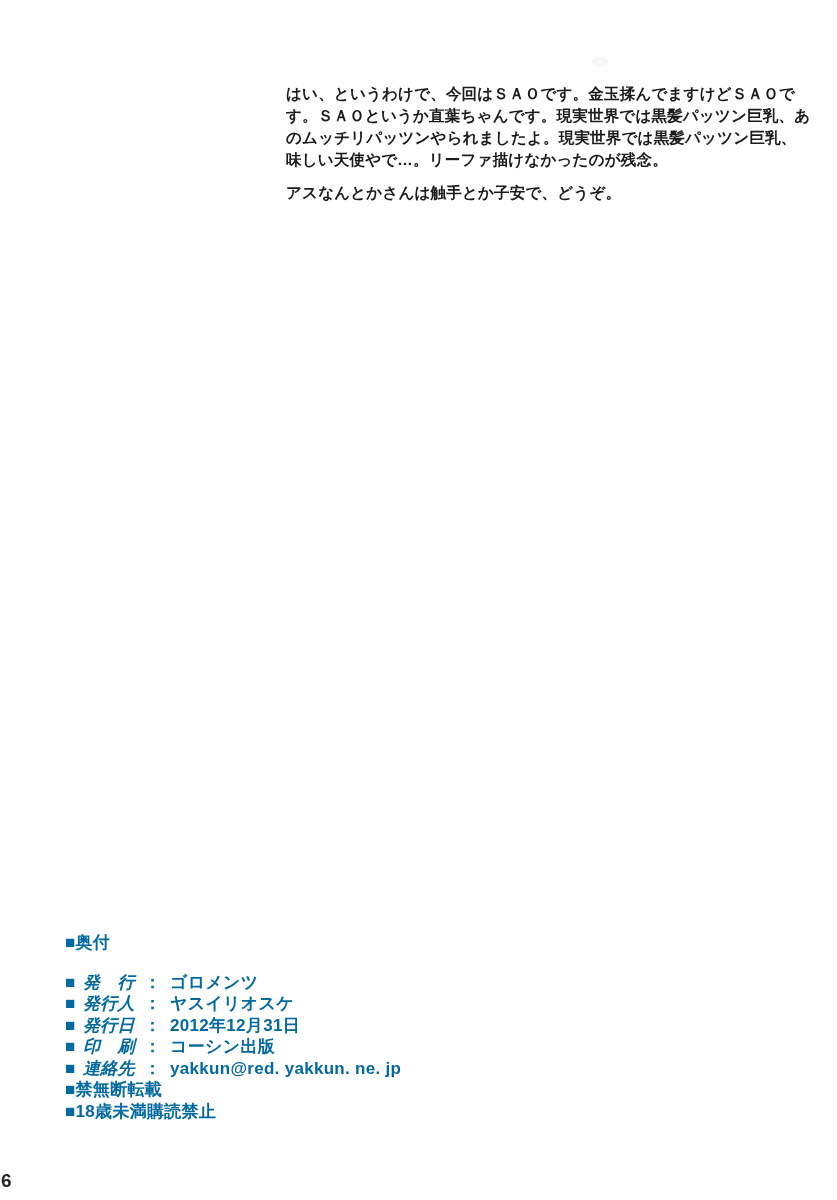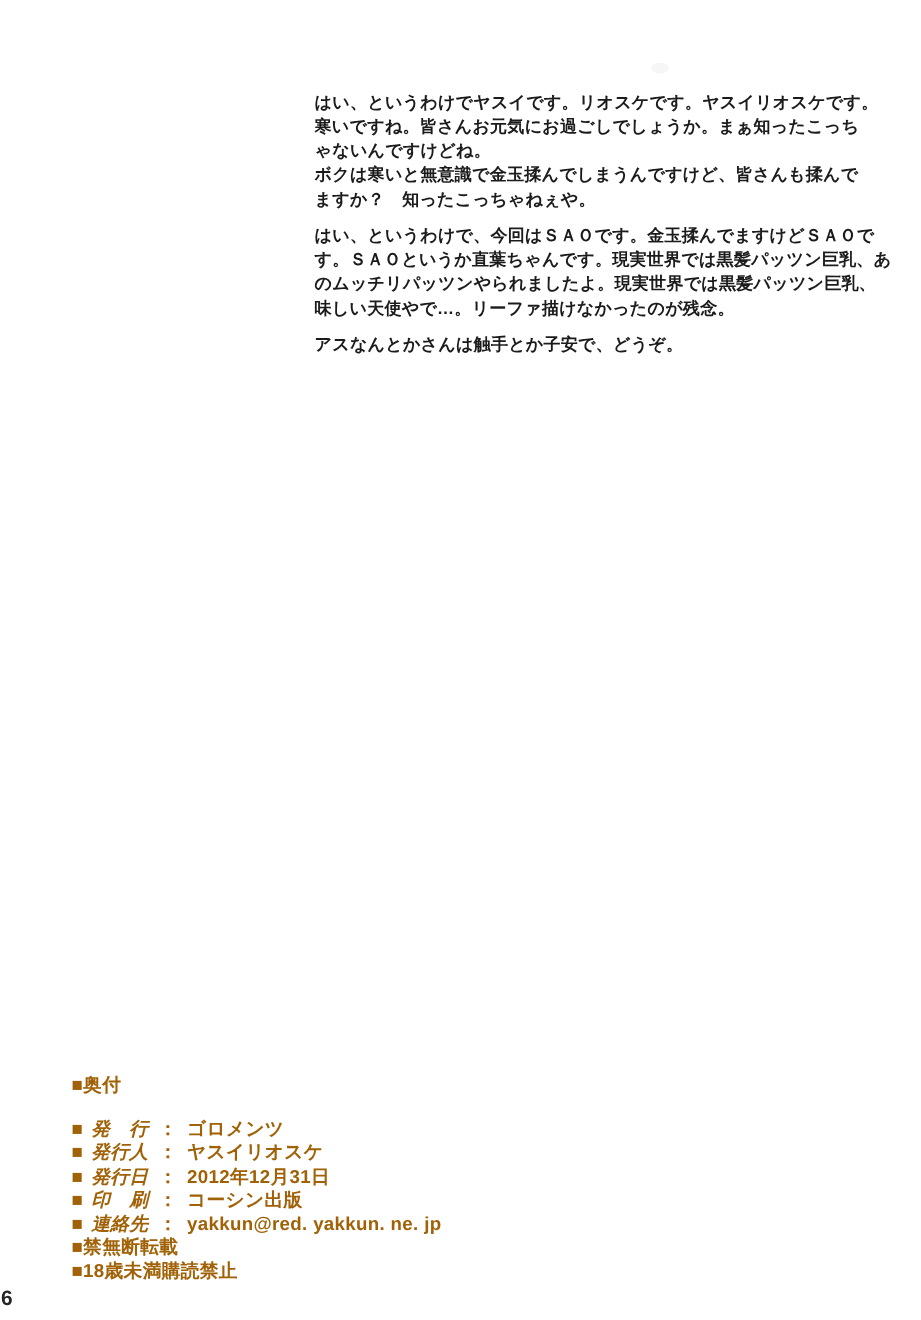--- a/index.html
+++ b/index.html
@@ -31,22 +31,22 @@
     font-size: 15.5px;
     font-weight: bold;
     line-height: 22px;
     letter-spacing: 0.2px;
   }
   .afterword p { margin: 0 0 11px 0; }
   .afterword .line { display: block; white-space: nowrap; }
   
   .colophon {
     position: absolute;
-    left: 65px; top: 976px;
-    color: #a16207;
+    left: 65px; top: 932px;
+    color: #0369a1;
     font-size: 17px;
     font-weight: bold;
     line-height: 21.5px;
     letter-spacing: 0.3px;
   }
   .colophon-heading { margin-bottom: 18px; white-space: nowrap; }
   .colophon-row { display: flex; align-items: baseline; white-space: nowrap; }
   .c-bullet { display: inline-block; width: 18px; flex: 0 0 18px; }
   .c-label  { display: inline-block; width: 61px; flex: 0 0 61px; font-style: italic; }
   .c-sep    { display: inline-block; width: 26px; flex: 0 0 26px; }
@@ -62,27 +62,20 @@
   }
 </style>
 </head>
 <body>
 
 <div class="sheet">
 
   <div class="smudge"></div>
 
   <div class="afterword">
-    <p>
-      <span class="line">はい、というわけでヤスイです。リオスケです。ヤスイリオスケです。</span>
-      <span class="line">寒いですね。皆さんお元気にお過ごしでしょうか。まぁ知ったこっち</span>
-      <span class="line">ゃないんですけどね。</span>
-      <span class="line">ボクは寒いと無意識で金玉揉んでしまうんですけど、皆さんも揉んで</span>
-      <span class="line">ますか？　知ったこっちゃねぇや。</span>
-    </p>
     <p>
       <span class="line">はい、というわけで、今回はＳＡＯです。金玉揉んでますけどＳＡＯで</span>
       <span class="line">す。ＳＡＯというか直葉ちゃんです。現実世界では黒髪パッツン巨乳、あ</span>
       <span class="line">のムッチリパッツンやられましたよ。現実世界では黒髪パッツン巨乳、</span>
       <span class="line">味しい天使やで…。リーファ描けなかったのが残念。</span>
     </p>
     <p>
       <span class="line">アスなんとかさんは触手とか子安で、どうぞ。</span>
     </p>
   </div>

